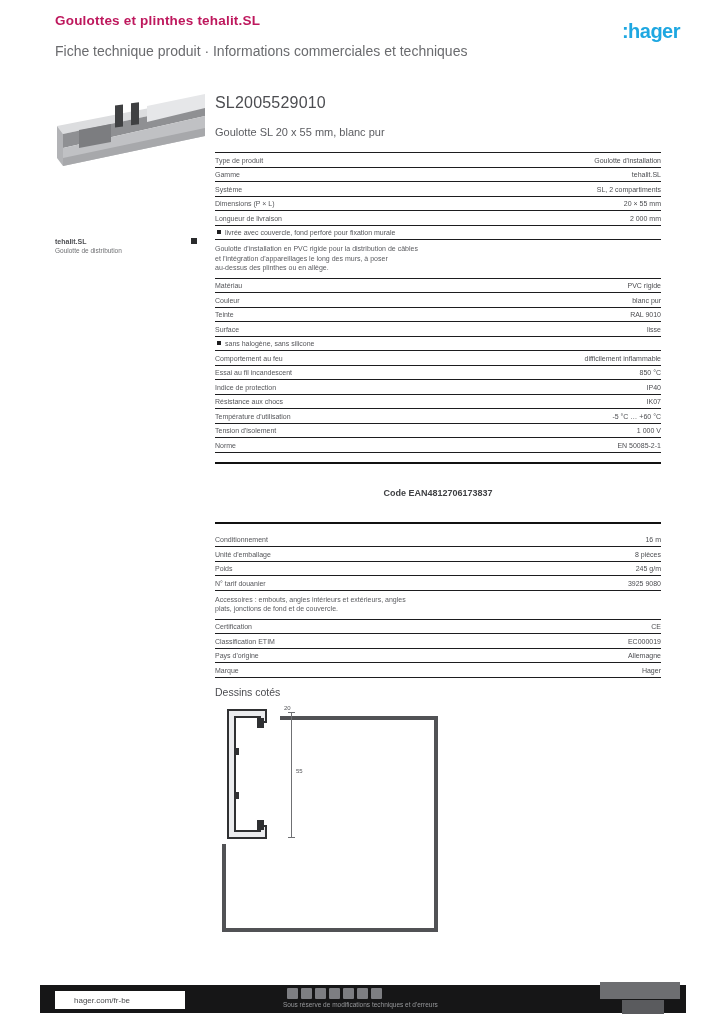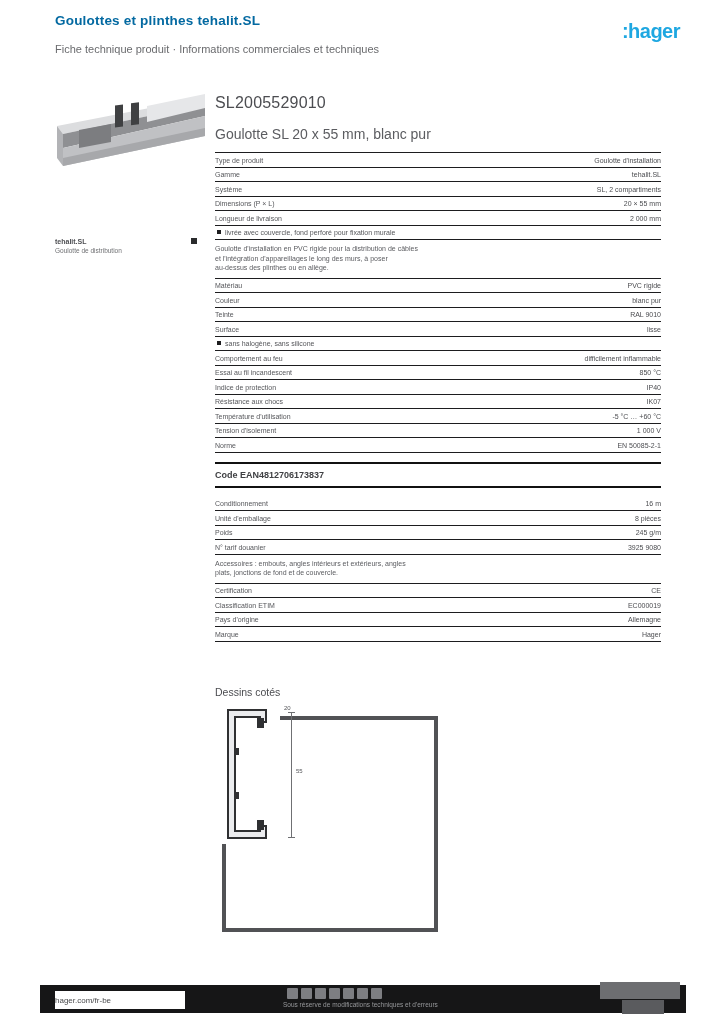--- a/index.html
+++ b/index.html
@@ -1,62 +1,62 @@
 <!DOCTYPE html>
 <html><head>
 <meta charset="utf-8">
 <style>
   html,body{margin:0;padding:0;}
   body{width:724px;height:1024px;position:relative;background:#ffffff;
        font-family:"Liberation Sans", sans-serif;color:#55565a;overflow:hidden;}
   .abs{position:absolute;}
 
   
-  .hdr-line1{left:55px;top:13px;font-size:13.5px;font-weight:bold;color:#0369a1;letter-spacing:.2px;}
-  .hdr-line2{left:55px;top:43px;font-size:11px;color:#6a6b6e;}
+  .hdr-line1{left:55px;top:13px;font-size:13.5px;font-weight:bold;color:#be185d;letter-spacing:.2px;}
+  .hdr-line2{left:55px;top:43px;font-size:14px;color:#6a6b6e;}
   .logo{right:44px;top:20px;font-size:20px;font-weight:bold;color:#1ea7e1;letter-spacing:-.5px;}
 
   
   .photo{left:55px;top:92px;width:150px;height:78px;}
   .photo-caption1{left:55px;top:238px;font-size:7px;font-weight:bold;color:#4e4f53;}
   .photo-caption2{left:55px;top:247px;font-size:6.5px;color:#6f7073;}
   .photo-marker{left:191px;top:238px;width:6px;height:6px;background:#2a2b2d;}
 
   
   .title{left:215px;top:94px;font-size:16px;font-weight:normal;color:#4c4d51;letter-spacing:.2px;}
-  .subtitle{left:215px;top:126px;font-size:14px;color:#5b5c60;text-align:right;}
+  .subtitle{left:215px;top:126px;font-size:11px;color:#5b5c60;text-align:right;}
 
   
   .specs{left:215px;top:152px;width:446px;height:532px;border-top:1px solid #1d1d1f;overflow:hidden;}
   .spec-row{display:flex;justify-content:space-between;align-items:flex-end;
             font-size:7px;line-height:9px;padding:2.5px 0 2px 0;border-bottom:1px solid #1d1d1f;}
   .spec-row .lbl{color:#55565a;}
   .spec-row .val{color:#4c4d51;text-align:right;}
   .bullet-row{display:flex;gap:4px;font-size:7px;line-height:9px;padding:2.5px 0 2px 2px;
               border-bottom:1px solid #1d1d1f;color:#55565a;}
   .bullet-row .sq{width:4px;height:4px;background:#1d1d1f;margin-top:2px;flex:none;}
   .para{font-size:7px;line-height:9.5px;color:#5b5c60;padding:4px 0 5px 0;border-bottom:1px solid #1d1d1f;}
-  .hl-row{display:flex;justify-content:flex-start;align-items:center;font-size:9px;font-weight:bold;
+  .hl-row{display:flex;justify-content:center;align-items:center;font-size:9px;font-weight:bold;
           color:#3f4043;border-top:2px solid #111;border-bottom:2px solid #111;
-          padding:6px 0;margin:9px 0;}
+          padding:24px 0;margin:9px 0;}
 
   
   .drawing-heading{left:215px;top:686px;font-size:10.5px;font-weight:normal;color:#4c4d51;}
   .drawing-box{left:222px;top:716px;width:208px;height:208px;border:4px solid #515255;background:#fff;}
   .profile-wrap{left:216px;top:704px;width:64px;height:140px;background:#fff;}
   .dim-w{left:284px;top:705px;font-size:6px;color:#55565a;}
   .dim-h{left:296px;top:768px;font-size:6px;color:#55565a;}
   .dim-vline{left:291px;top:712px;width:1px;height:126px;background:#6f7073;}
   .dim-vline:before,.dim-vline:after{content:"";position:absolute;left:-3px;width:7px;height:1px;background:#6f7073;}
   .dim-vline:before{top:0;} .dim-vline:after{bottom:0;}
 
   
   .footer-band{left:40px;top:985px;width:646px;height:28px;background:#161617;}
   .footer-web{left:55px;top:991px;width:130px;height:18px;background:#ffffff;
-              font-size:8px;color:#4a4b4d;display:flex;align-items:center;padding-left:0;box-sizing:border-box;}
+              font-size:8px;color:#4a4b4d;display:flex;align-items:center;padding-left:19px;box-sizing:border-box;}
   .footer-icons{left:287px;top:988px;display:flex;gap:3px;}
   .footer-icons .ficon{width:11px;height:11px;background:#7d7e82;border-radius:1px;
                        font-size:5px;color:#dcdcde;display:flex;align-items:center;justify-content:center;overflow:hidden;}
   .footer-note{left:283px;top:1001px;font-size:6.5px;color:#97989b;}
   .footer-emblem{left:600px;top:982px;width:80px;height:17px;background:#6d6e71;}
   .footer-emblem-sub{left:622px;top:1000px;width:42px;height:14px;background:#5a5b5e;}
 </style>
 </head>
 <body>
 

